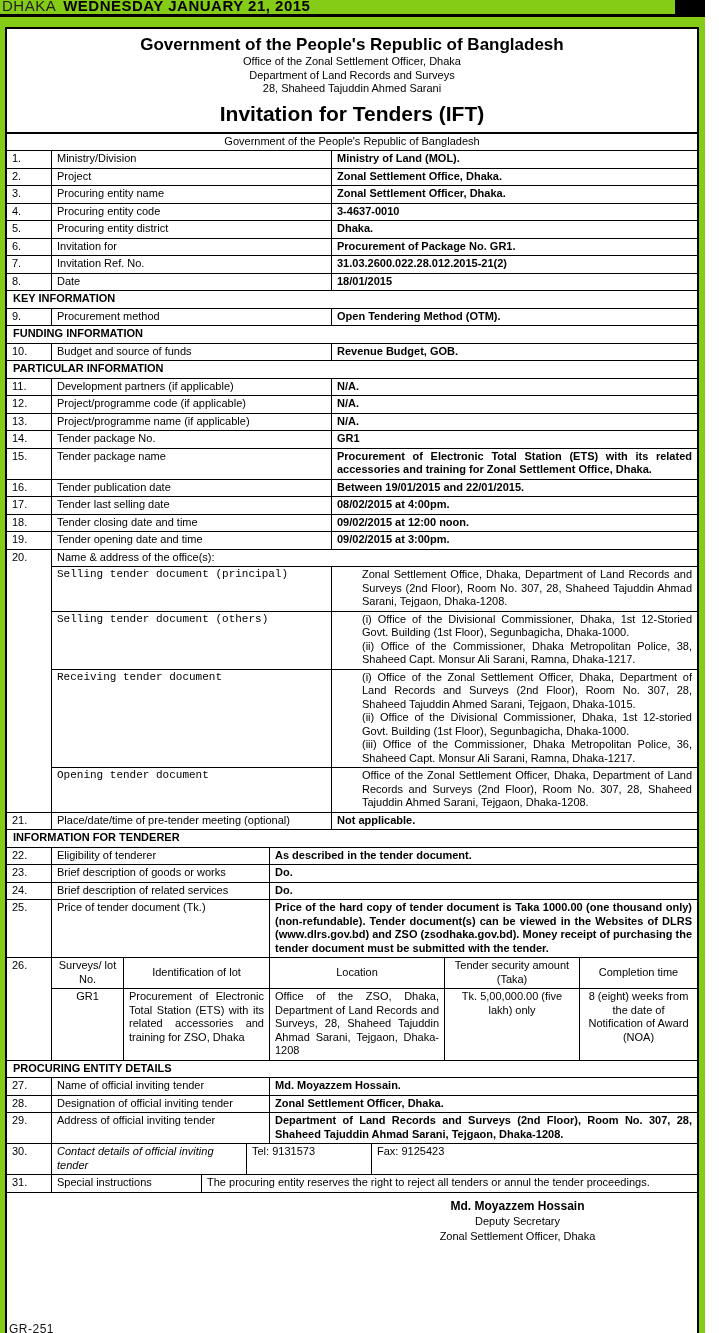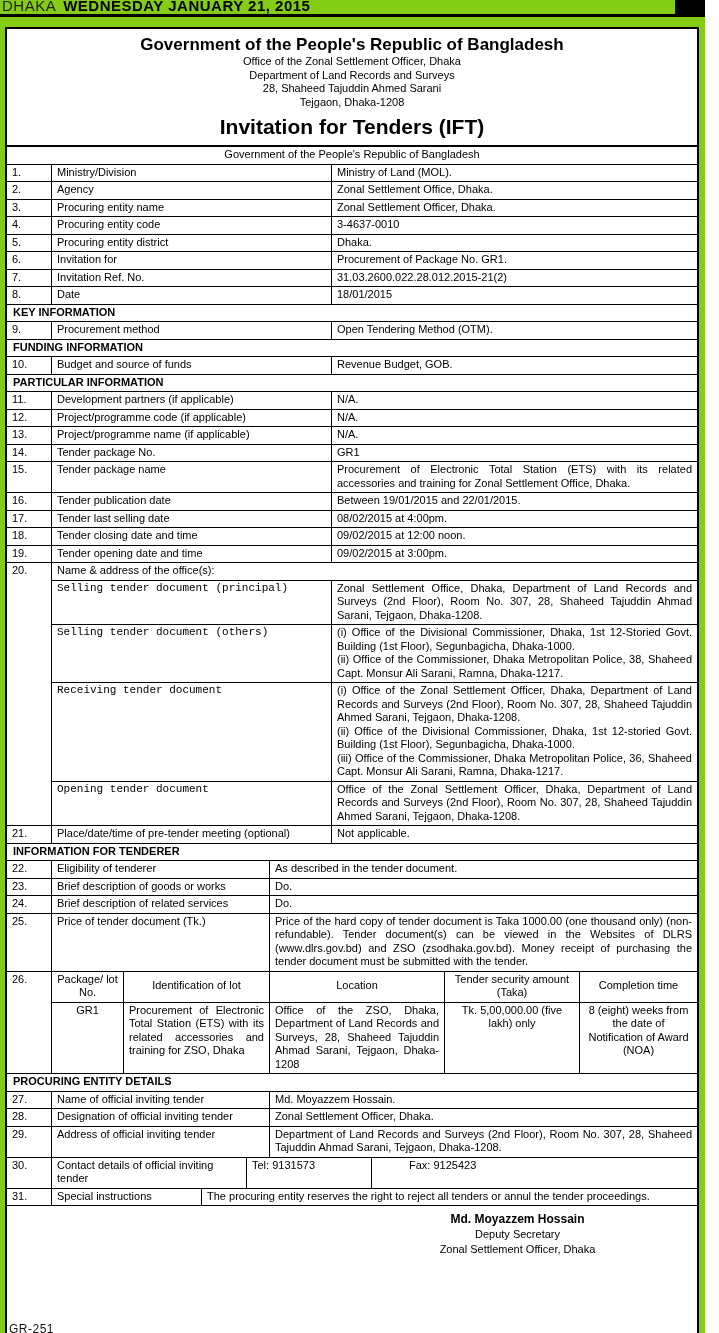--- a/index.html
+++ b/index.html
@@ -39,42 +39,42 @@
   .tbl { border-top: 2px solid #000; font-size: 11px; line-height: 13.5px; }
   .row { display: flex; border-bottom: 1px solid #000; align-items: stretch; }
   .cell { padding: 1px 5px 2px 5px; border-right: 1px solid #000; }
   .row > .cell:last-child, .sub-row > .cell:last-child { border-right: none; }
   .caption-row { text-align: center; padding: 1px 4px 2px 4px; border-bottom: 1px solid #000; }
   .sec-row { font-weight: bold; padding: 1px 6px 2px 6px; border-bottom: 1px solid #000; }
 
   .c-no { width: 45px; flex: none; }
   .c-label { width: 280px; flex: none; }
   .c-label-sm { width: 218px; flex: none; }
-  .c-val { flex: 1; text-align: justify; }
+  .c-val { flex: 1; text-align: justify; font-weight: bold; }
   .rest-col { flex: 1; display: flex; flex-direction: column; }
   .sub-row { display: flex; border-bottom: 1px solid #000; flex: 1; }
   .rest-col .sub-row:last-child { border-bottom: none; }
   .c-sublabel { width: 280px; flex: none; font-family: Liberation Mono, monospace; }
   .c-subval { flex: 1; text-align: justify; }
-  .c-subval .para { text-align: justify; }
+  .c-subval .para { text-align: justify; margin-left: 25px; }
   .span-rest { flex: 1; }
 
   
   .w72 { width: 72px; flex: none; }
   .w146 { width: 146px; flex: none; }
   .w175 { width: 175px; flex: none; }
   .w135 { width: 135px; flex: none; }
   .ctr { text-align: center; }
   .vctr { display: flex; align-items: center; justify-content: center; }
   .just { text-align: justify; }
 
   
-  .w195 { width: 195px; flex: none; }
+  .w195 { width: 195px; flex: none; font-style: italic; }
   .w125 { width: 125px; flex: none; }
-  .w112 { width: 112px; flex: none; margin-left: 32px; }
+  .w112 { width: 112px; flex: none; }
   
   .w150 { width: 150px; flex: none; }
 
   
   .sig-block {
     margin: 6px 52px 0 auto;
     width: 255px; text-align: center;
     font-size: 11px; line-height: 15px;
   }
   .sig-name { font-weight: bold; font-size: 12px; }
@@ -94,36 +94,35 @@
     <span class="mh-block"></span>
   </div>
 
   <div class="notice">
 
     <div class="nh">
       <div class="gov-title">Government of the People's Republic of Bangladesh</div>
       <div class="office-line">Office of the Zonal Settlement Officer, Dhaka</div>
       <div class="office-line">Department of Land Records and Surveys</div>
       <div class="office-line">28, Shaheed Tajuddin Ahmed Sarani</div>
-      <div class="office-line">Tejgaon, Dhaka-1208</div>
       <div class="ift-title">Invitation for Tenders (IFT)</div>
     </div>
 
     <div class="tbl">
 
       <div class="caption-row">Government of the People's Republic of Bangladesh</div>
 
       <div class="row">
         <div class="cell c-no">1.</div>
         <div class="cell c-label">Ministry/Division</div>
         <div class="cell c-val">Ministry of Land (MOL).</div>
       </div>
       <div class="row">
         <div class="cell c-no">2.</div>
-        <div class="cell c-label">Agency</div>
+        <div class="cell c-label">Project</div>
         <div class="cell c-val">Zonal Settlement Office, Dhaka.</div>
       </div>
       <div class="row">
         <div class="cell c-no">3.</div>
         <div class="cell c-label">Procuring entity name</div>
         <div class="cell c-val">Zonal Settlement Officer, Dhaka.</div>
       </div>
       <div class="row">
         <div class="cell c-no">4.</div>
         <div class="cell c-label">Procuring entity code</div>
@@ -226,21 +225,21 @@
           <div class="sub-row">
             <div class="cell c-sublabel">Selling tender document (others)</div>
             <div class="cell c-subval">
               <div class="para">(i) Office of the Divisional Commissioner, Dhaka, 1st 12-Storied Govt. Building (1st Floor), Segunbagicha, Dhaka-1000.</div>
               <div class="para">(ii) Office of the Commissioner, Dhaka Metropolitan Police, 38, Shaheed Capt. Monsur Ali Sarani, Ramna, Dhaka-1217.</div>
             </div>
           </div>
           <div class="sub-row">
             <div class="cell c-sublabel">Receiving tender document</div>
             <div class="cell c-subval">
-              <div class="para">(i) Office of the Zonal Settlement Officer, Dhaka, Department of Land Records and Surveys (2nd Floor), Room No. 307, 28, Shaheed Tajuddin Ahmed Sarani, Tejgaon, Dhaka-1208.</div>
+              <div class="para">(i) Office of the Zonal Settlement Officer, Dhaka, Department of Land Records and Surveys (2nd Floor), Room No. 307, 28, Shaheed Tajuddin Ahmed Sarani, Tejgaon, Dhaka-1015.</div>
               <div class="para">(ii) Office of the Divisional Commissioner, Dhaka, 1st 12-storied Govt. Building (1st Floor), Segunbagicha, Dhaka-1000.</div>
               <div class="para">(iii) Office of the Commissioner, Dhaka Metropolitan Police, 36, Shaheed Capt. Monsur Ali Sarani, Ramna, Dhaka-1217.</div>
             </div>
           </div>
           <div class="sub-row">
             <div class="cell c-sublabel">Opening tender document</div>
             <div class="cell c-subval">
               <div class="para">Office of the Zonal Settlement Officer, Dhaka, Department of Land Records and Surveys (2nd Floor), Room No. 307, 28, Shaheed Tajuddin Ahmed Sarani, Tejgaon, Dhaka-1208.</div>
             </div>
           </div>
@@ -272,21 +271,21 @@
       <div class="row">
         <div class="cell c-no">25.</div>
         <div class="cell c-label-sm">Price of tender document (Tk.)</div>
         <div class="cell c-val">Price of the hard copy of tender document is Taka 1000.00 (one thousand only) (non-refundable). Tender document(s) can be viewed in the Websites of DLRS (www.dlrs.gov.bd) and ZSO (zsodhaka.gov.bd). Money receipt of purchasing the tender document must be submitted with the tender.</div>
       </div>
 
       <div class="row">
         <div class="cell c-no">26.</div>
         <div class="rest-col">
           <div class="sub-row">
-            <div class="cell w72 ctr vctr">Package/ lot No.</div>
+            <div class="cell w72 ctr vctr">Surveys/ lot No.</div>
             <div class="cell w146 ctr vctr">Identification of lot</div>
             <div class="cell w175 ctr vctr">Location</div>
             <div class="cell w135 ctr vctr">Tender security amount (Taka)</div>
             <div class="cell span-rest ctr vctr">Completion time</div>
           </div>
           <div class="sub-row">
             <div class="cell w72 ctr">GR1</div>
             <div class="cell w146 just">Procurement of Electronic Total Station (ETS) with its related accessories and training for ZSO, Dhaka</div>
             <div class="cell w175 just">Office of the ZSO, Dhaka, Department of Land Records and Surveys, 28, Shaheed Tajuddin Ahmad Sarani, Tejgaon, Dhaka-1208</div>
             <div class="cell w135 ctr">Tk. 5,00,000.00 (five lakh) only</div>

